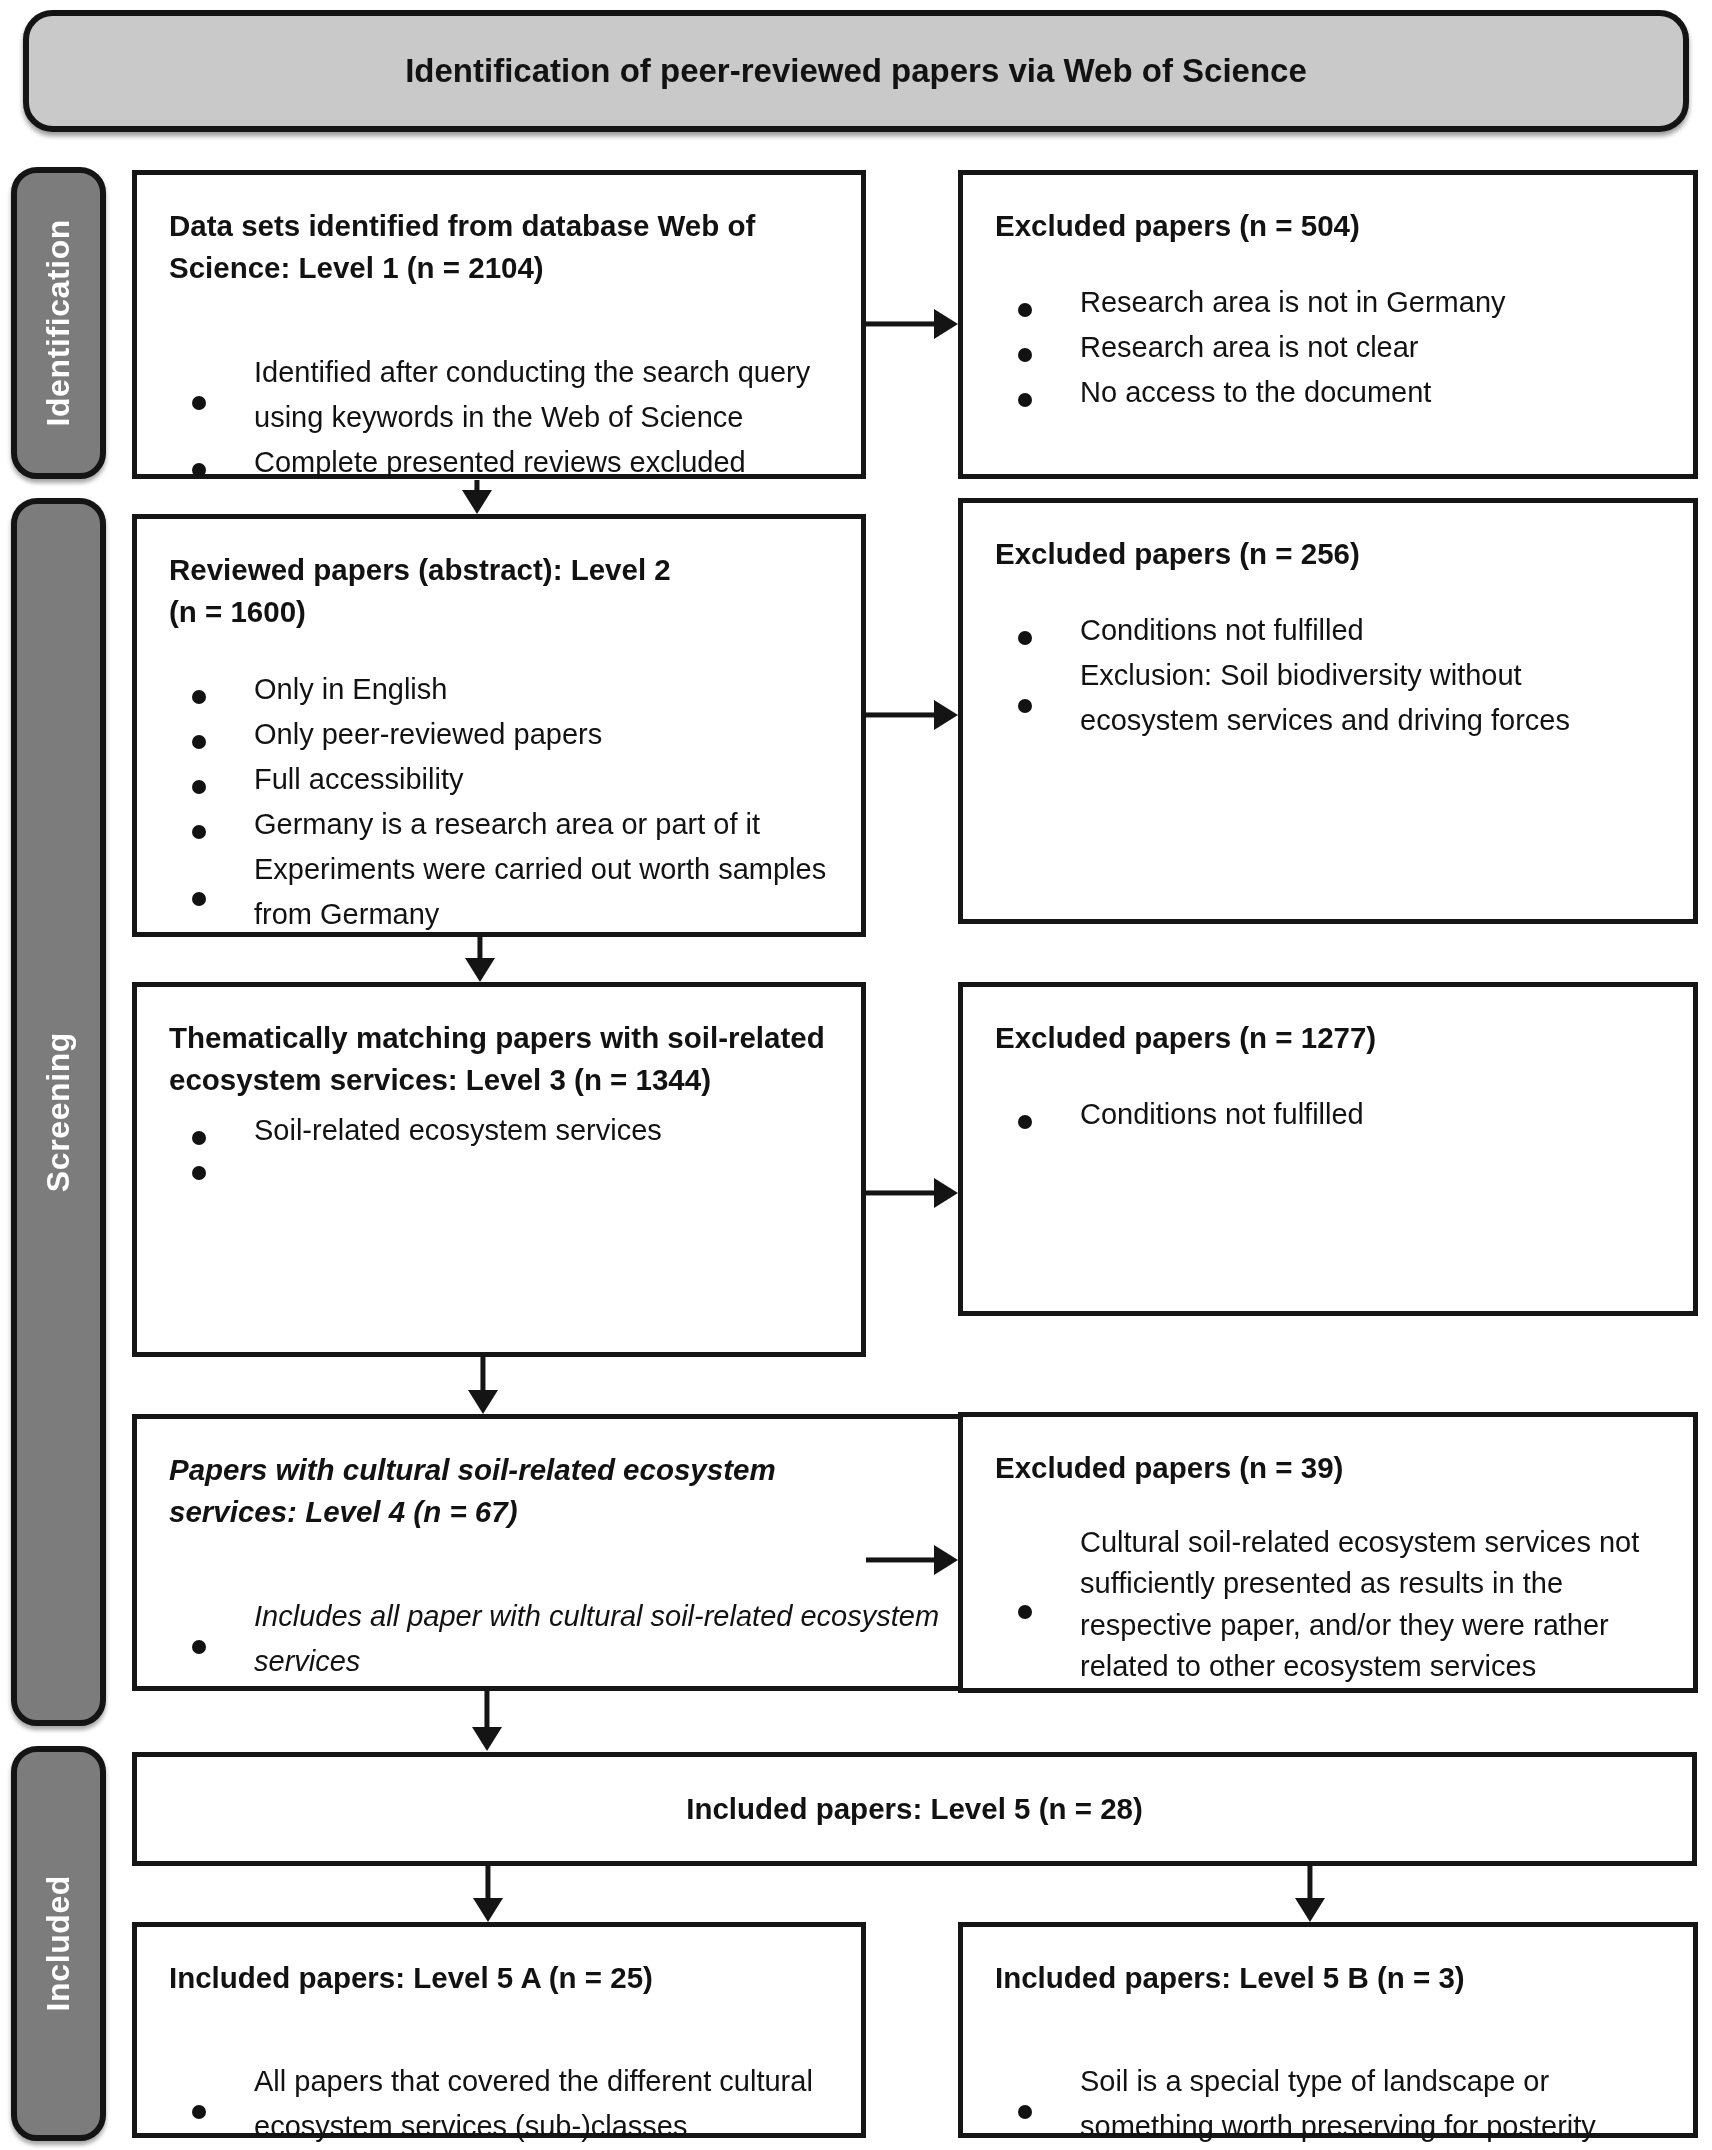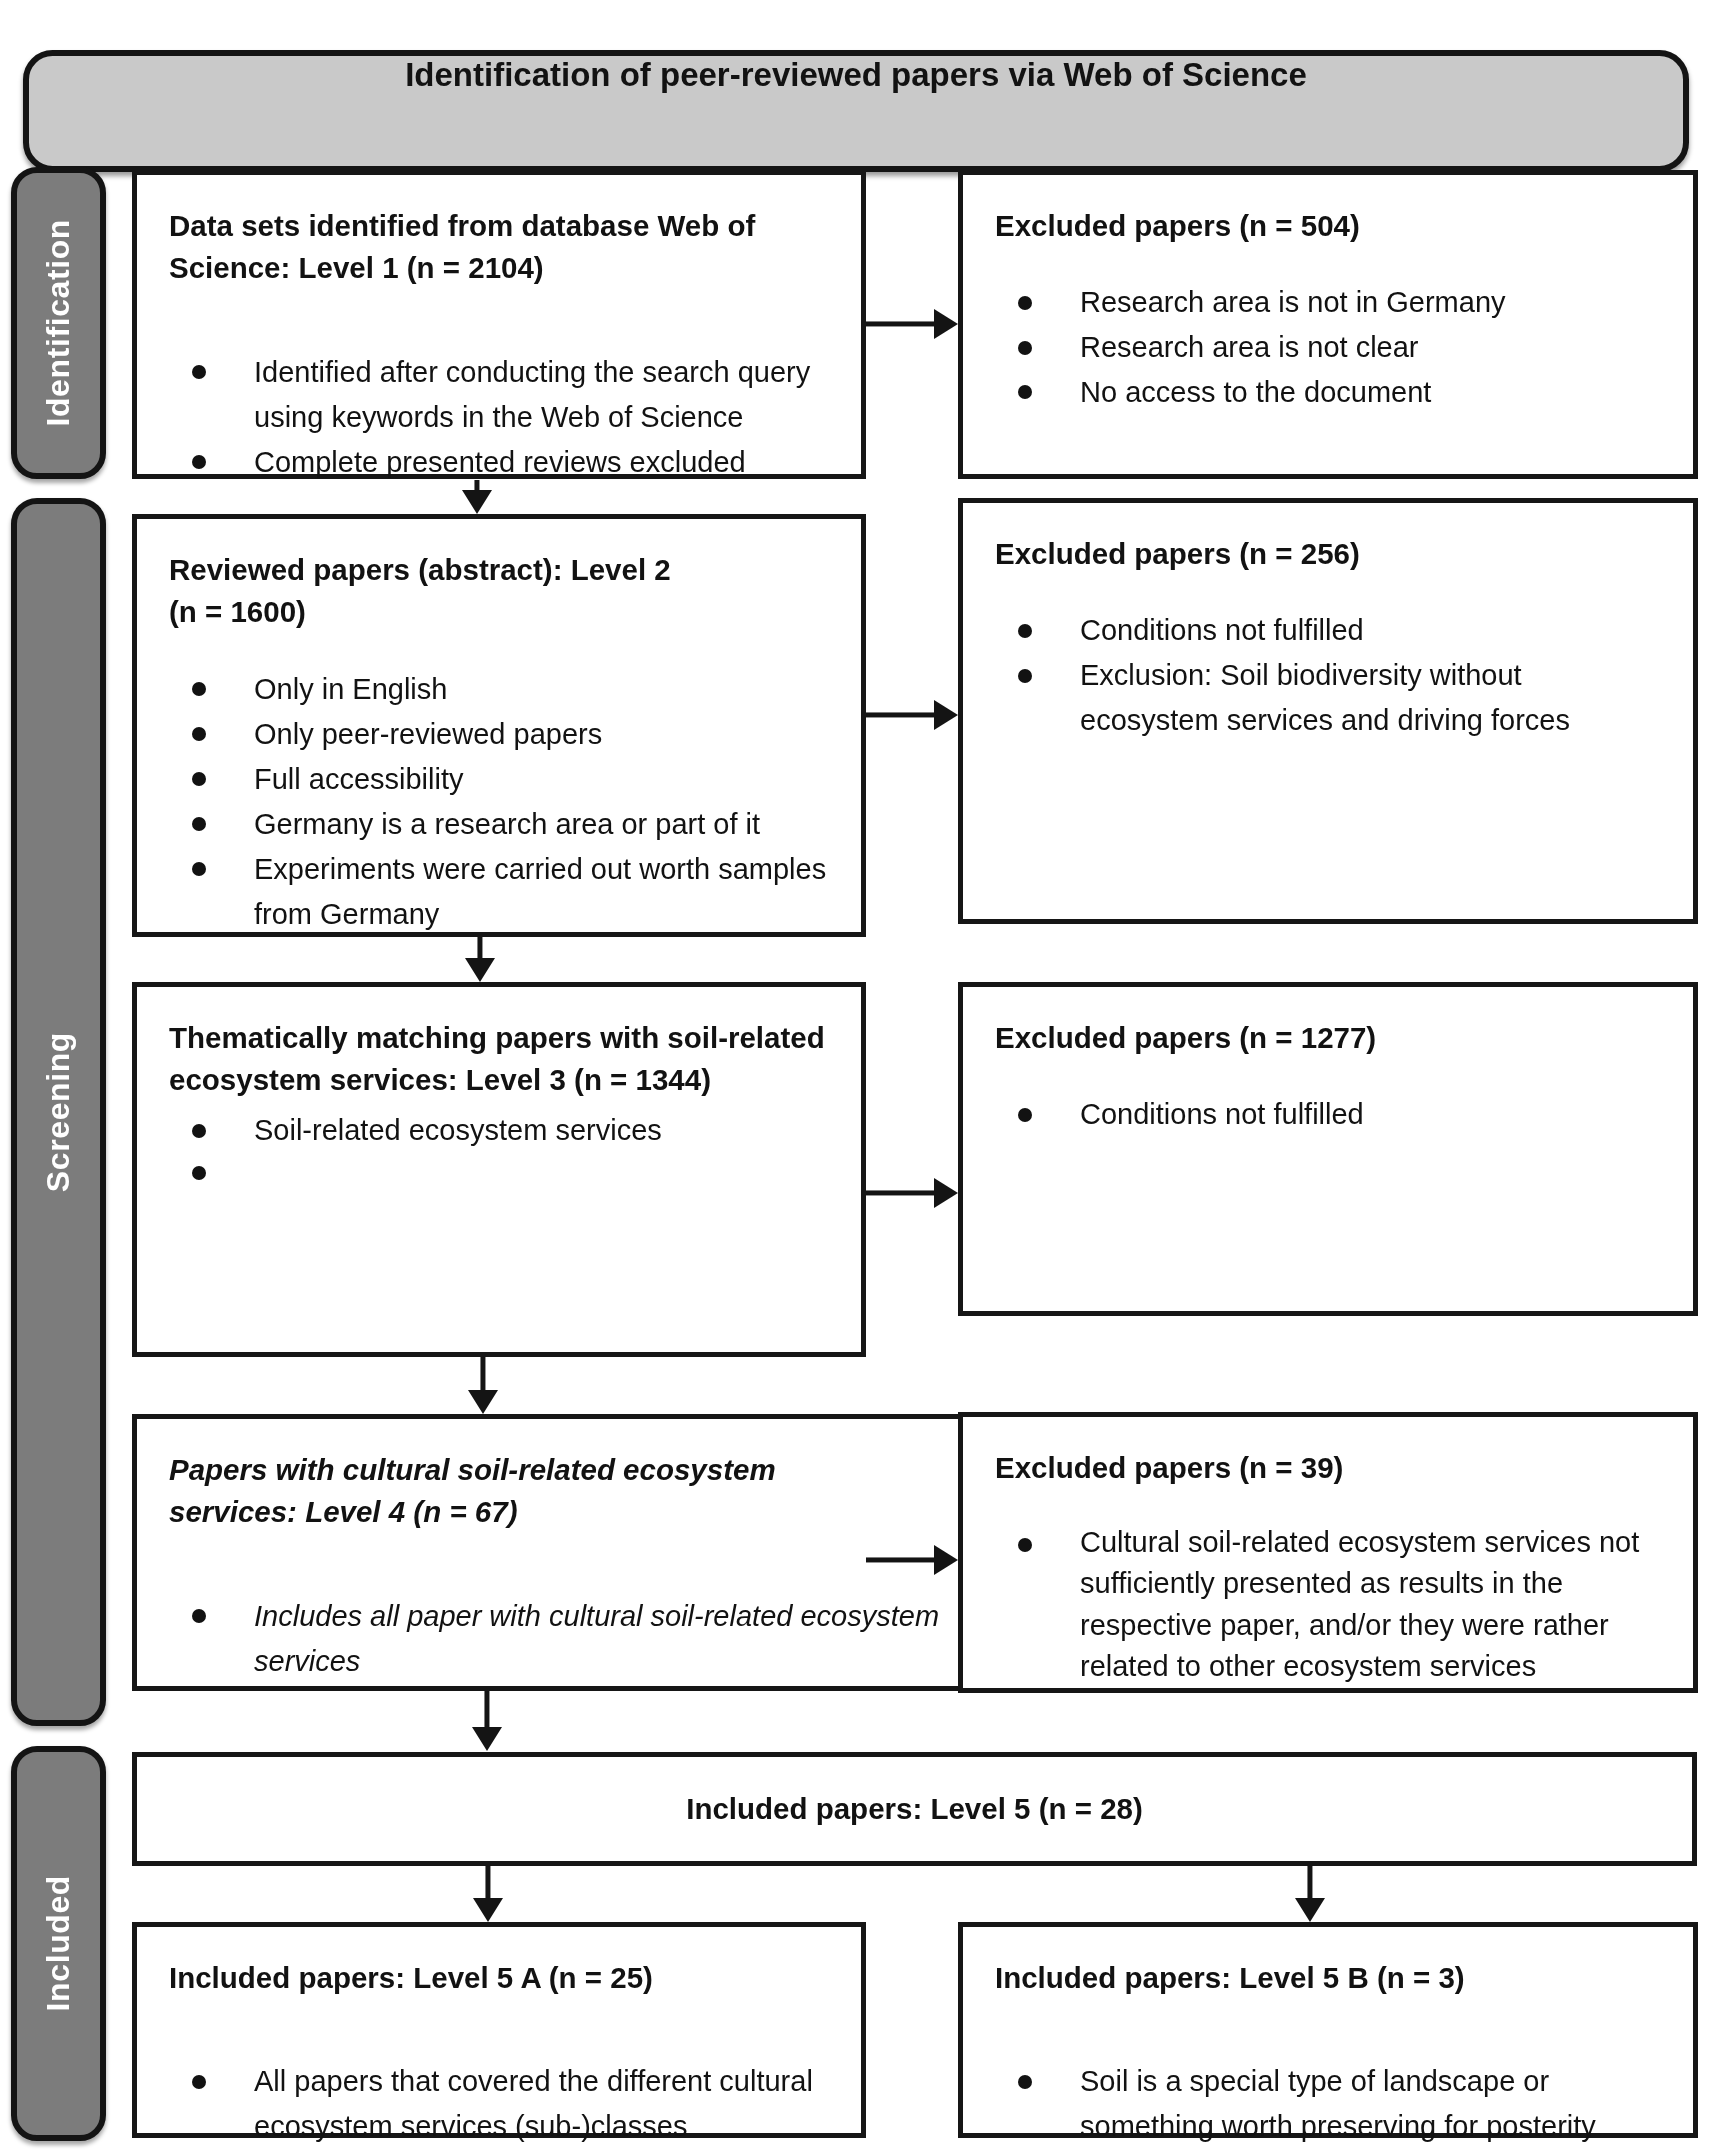--- a/index.html
+++ b/index.html
@@ -20,25 +20,25 @@
   
   .banner {
     position: absolute;
     left: 23px; top: 10.2px;
     width: 1666px; height: 122px;
     box-sizing: border-box;
     background: #c9c9c9;
     border: 6.2px solid #141414;
     border-radius: 29.5px;
     display: flex;
+    align-items: center;
     justify-content: center;
     font-size: 33px;
     font-weight: 700;
     box-shadow: 0 4px 5.1px rgba(0,0,0,0.40);
-    margin-top: 40px;
   }
 
   
   .stage {
     position: absolute;
     box-sizing: border-box;
     background: #7c7c7c;
     border: 6.2px solid #141414;
     border-radius: 26px;
     display: flex;
@@ -80,21 +80,21 @@
   .bullets {
     list-style: none;
     margin: 0;
     padding: 0;
   }
   .bullets.gap-lg { margin-top: 60px; }
   .bullets.gap-md { margin-top: 33px; }
   .bullets.gap-sm { margin-top: 6.8px; }
   .bullets li {
     display: flex;
-    align-items: flex-start;
+    align-items: center;
     font-size: 29px;
     line-height: 1.55;
   }
   .bullets.snug li { line-height: 1.45; }
   .bullets.tight li { line-height: 1.42; }
   .dot {
     flex: none;
     width: 14px;
     height: 14px;
     border-radius: 50%;

